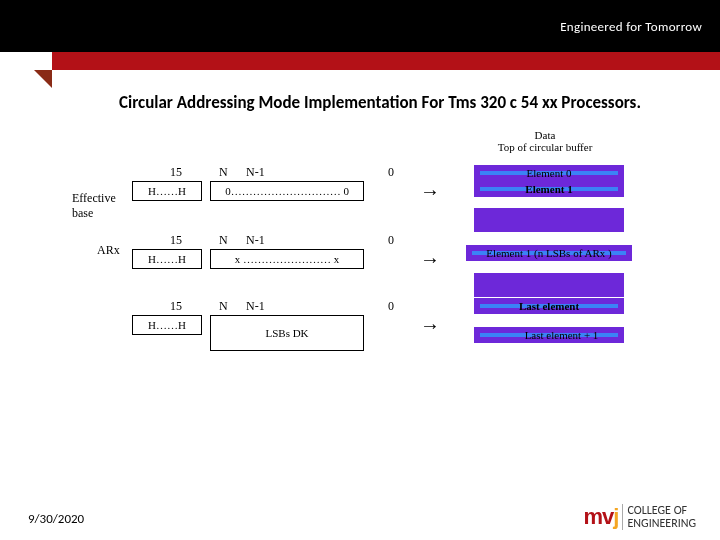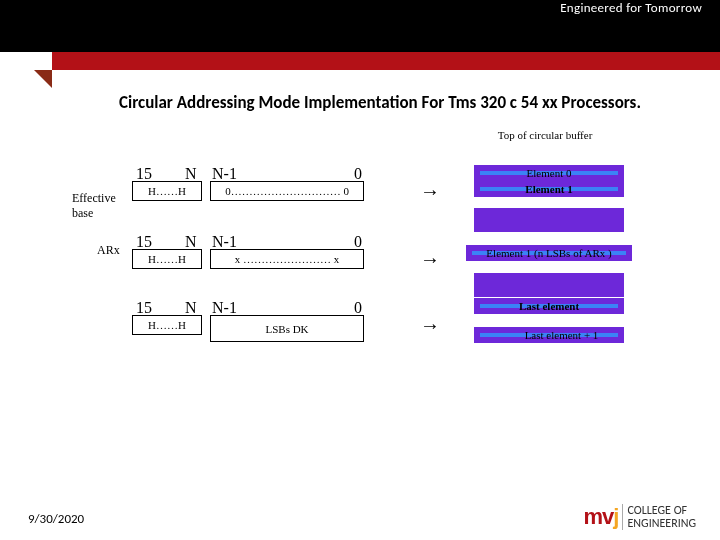--- a/index.html
+++ b/index.html
@@ -4,21 +4,21 @@
 <style>
   * { box-sizing: border-box; margin: 0; padding: 0; }
   body {
     width: 720px; height: 540px;
     background: #fff;
     font-family: "Calibri", Arial, sans-serif;
     position: relative; overflow: hidden;
   }
   .topbar {
     background: #000; height: 52px; width: 100%;
-    display: flex; justify-content: flex-end; 
+    display: flex; justify-content: flex-end; align-items: center;
     padding-right: 18px;
   }
   .tagline { color: #fff; font-size: 13px; letter-spacing: .3px; }
   .redstrip {
     background: #b31117; height: 18px; margin-left: 52px; position: relative;
   }
   .redstrip::before {
     content: ""; position: absolute; left: -18px; bottom: -18px;
     width: 0; height: 0;
     border-top: 18px solid #8a2b16;
@@ -29,21 +29,21 @@
     margin: 22px 40px 14px 80px; color: #000;
   }
   .diagram {
     position: relative;
     margin-left: 72px;
     font-family: "Times New Roman", serif;
     font-size: 11px; color: #000;
     height: 330px;
   }
   .rowlbl { position: absolute; font-size: 12px; }
-  .collbl { position: absolute; font-size: 16px; }
+  .collbl { position: absolute; font-size: 12px; margin-left: 34px; }
   .box {
     position: absolute; border: 1px solid #000;
     display: flex; align-items: center; justify-content: center;
     background: #fff; font-size: 11px; white-space: nowrap;
   }
   .arrow {
     position: absolute; font-size: 20px; line-height: 1;
   }
   .databox {
     position: absolute; border: 6px solid #6d28d9;
@@ -73,20 +73,21 @@
 <div class="topbar">
   <span class="tagline">Engineered for Tomorrow</span>
 </div>
 <div class="redstrip"></div>
 
 <div class="title">Circular Addressing Mode Implementation For Tms 320 c 54 xx Processors.</div>
 
 <div class="diagram">
 
   <div class="datahead" style="left:398px; top:2px; width:150px;">
+    <div>Data</div>
     <div>Top of circular buffer</div>
   </div>
 
   <div class="collbl" style="left:64px; top:38px;">15</div>
   <div class="collbl" style="left:113px; top:38px;">N</div>
   <div class="collbl" style="left:140px; top:38px;">N-1</div>
   <div class="collbl" style="left:282px; top:38px;">0</div>
 
   <div class="rowlbl" style="left:0px; top:64px;">
     <div>Effective</div>
@@ -114,21 +115,21 @@
   <div class="databox" style="left:394px; top:118px; width:166px; height:16px;">Element 1  (n LSBs of ARx )</div>
   <div class="databox" style="left:402px; top:146px; width:150px; height:12px;"></div>
   <div class="databox" style="left:402px; top:158px; width:150px; height:12px;"></div>
 
   <div class="collbl" style="left:64px; top:172px;">15</div>
   <div class="collbl" style="left:113px; top:172px;">N</div>
   <div class="collbl" style="left:140px; top:172px;">N-1</div>
   <div class="collbl" style="left:282px; top:172px;">0</div>
 
   <div class="box" style="left:60px; top:188px; width:70px; height:20px;">H……H</div>
-  <div class="box" style="left:138px; top:188px; width:154px; height:27px;">LSBs DK</div>
+  <div class="box" style="left:138px; top:188px; width:154px; height:36px;">LSBs DK</div>
   <div class="arrow" style="left:348px; top:186px;">→</div>
 
   <div class="databox" style="left:402px; top:171px; width:150px; height:16px; font-weight:bold;">Last element</div>
   <div class="databox" style="left:402px; top:200px; width:150px; height:16px;padding-left:29px;">Last element + 1</div>
 
 </div>
 
 <div class="footer-date">9/30/2020</div>
 
 <div class="logo">

